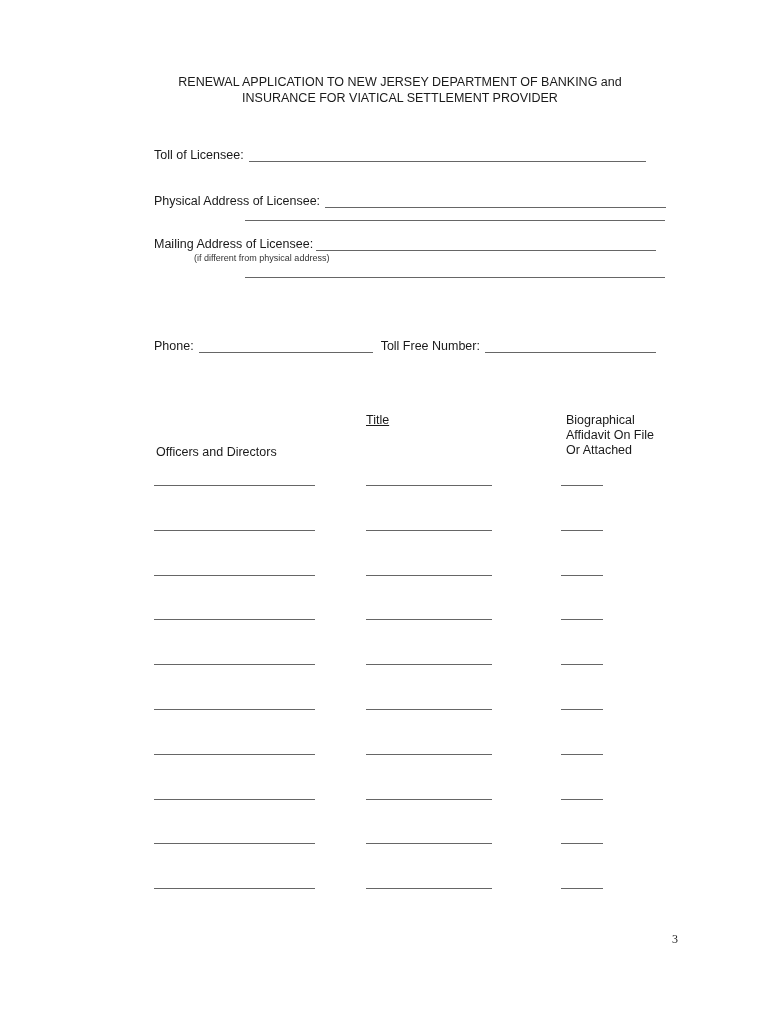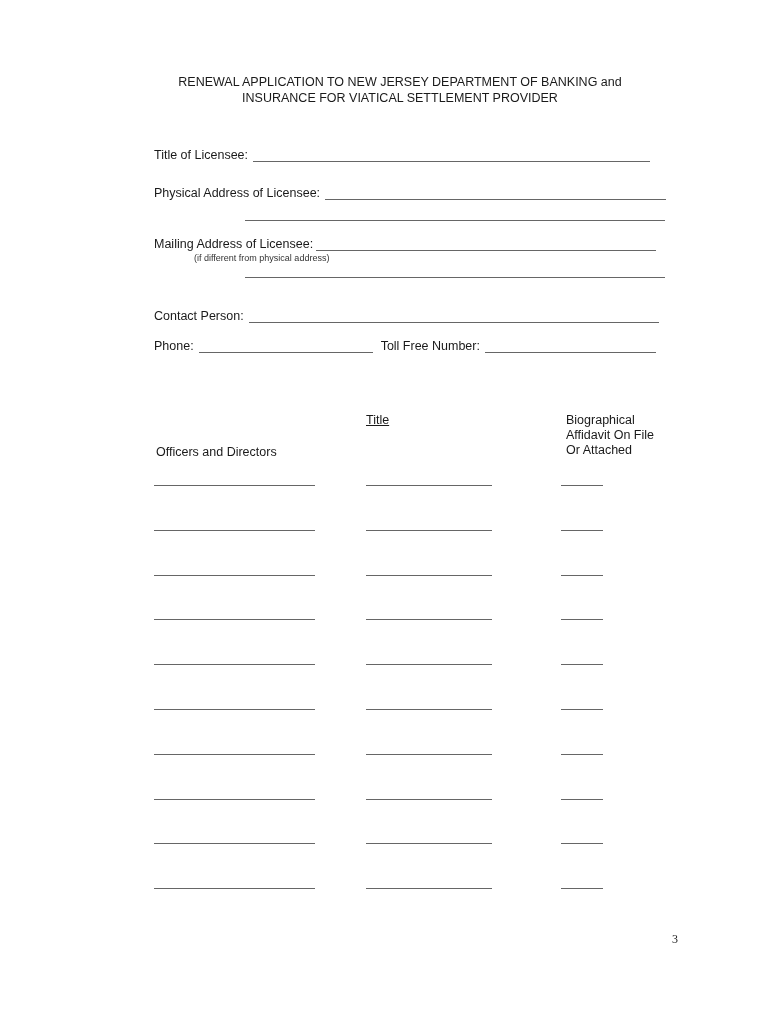--- a/index.html
+++ b/index.html
@@ -19,41 +19,37 @@
 </head>
 <body>
 
 <div class="page">
   <div class="title">
     <div>RENEWAL APPLICATION TO NEW JERSEY DEPARTMENT OF BANKING and</div>
     <div>INSURANCE FOR VIATICAL SETTLEMENT PROVIDER</div>
   </div>
 
   <div class="row" style="left:154px; top:148px;">
-    <span class="label">Title of Licensee:</span>
+    <span class="label">Toll of Licensee:</span>
     <span class="line" style="width:397px;"></span>
   </div>
 
-  <div class="row" style="left:154px; top:186px;">
+  <div class="row" style="left:154px; top:194px;">
     <span class="label">Physical Address of Licensee:</span>
     <span class="line" style="width:341px;"></span>
   </div>
   <div class="hline" style="left:245px; top:220px; width:420px;"></div>
 
   <div class="row" style="left:154px; top:237px;">
     <span class="label">Mailing Address of Licensee:</span>
     <span class="line" style="width:340px; margin-left:3px;"></span>
   </div>
   <div class="subnote">(if different from physical address)</div>
   <div class="hline" style="left:245px; top:277px; width:420px;"></div>
 
-  <div class="row" style="left:154px; top:309px;">
-    <span class="label">Contact Person:</span>
-    <span class="line" style="width:410px;"></span>
-  </div>
 
   <div class="row" style="left:154px; top:339px;">
     <span class="label">Phone:</span>
     <span class="line" style="width:174px; margin-right:8px;"></span>
     <span class="label">Toll Free Number:</span>
     <span class="line" style="width:171px;"></span>
   </div>
 
 
   <div class="colhead" style="left:156px; top:413px;margin-top:32px;">Officers and Directors</div>

